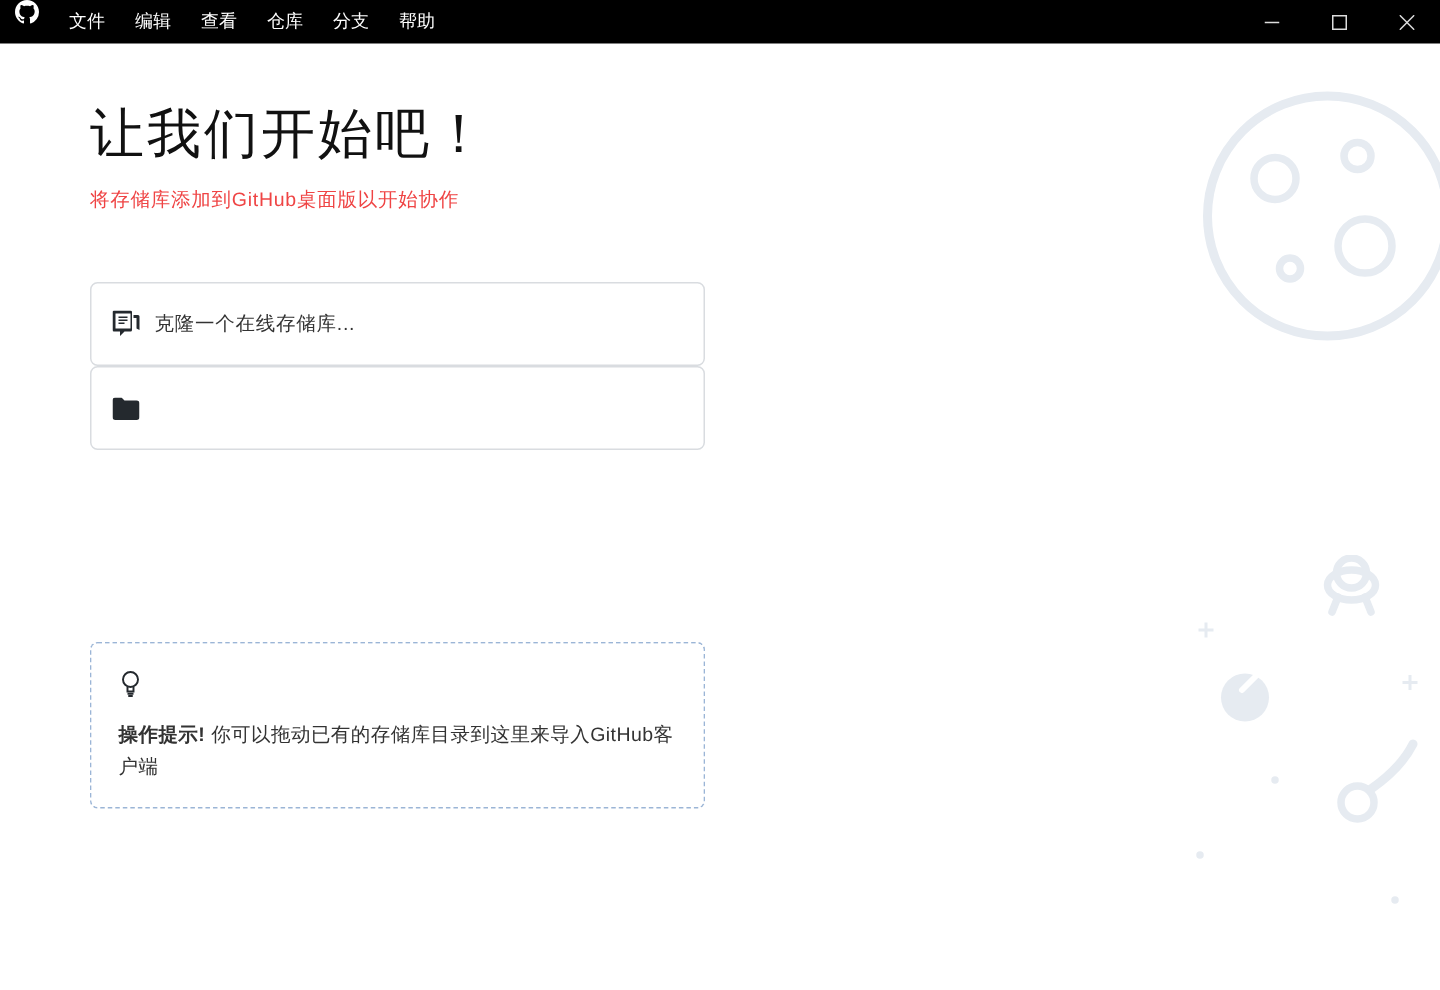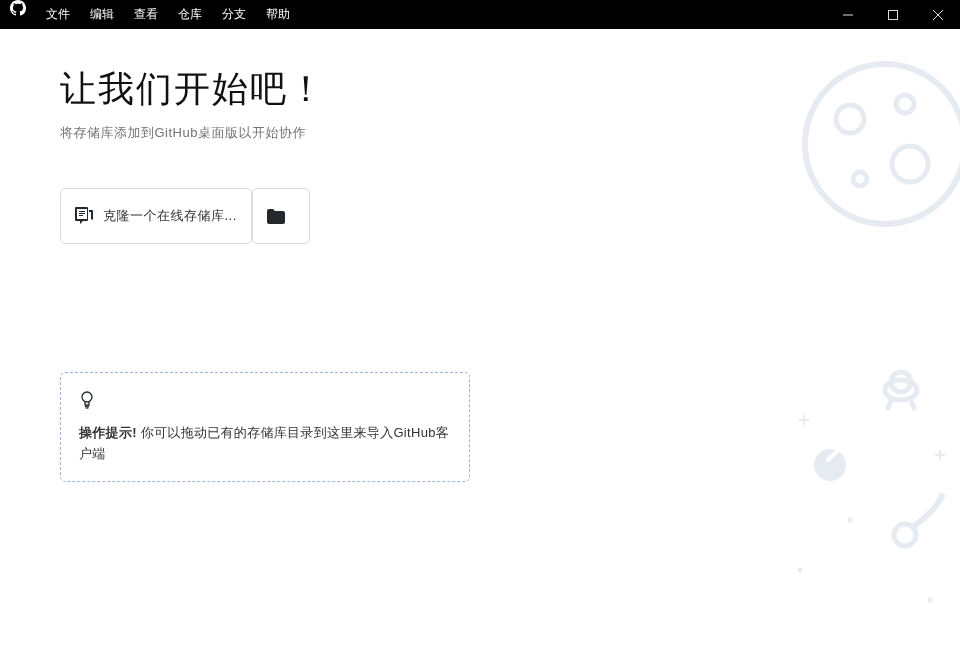--- a/index.html
+++ b/index.html
@@ -6,22 +6,22 @@
   html, body { width: 960px; height: 660px; font-family: -apple-system, "Segoe UI", "Microsoft YaHei", sans-serif; background: #fff; overflow: hidden; }
   .titlebar { background: #000000; height: 29px; display: flex; align-items: flex-start; color: #fff; font-size: 12px; }
   .titlebar .logo { width: 36px; display: flex; align-items: center; justify-content: center; }
   .titlebar .menu { display: flex; gap: 0; }
   .titlebar .menu span { padding: 0 10px; line-height: 29px; cursor: default; }
   .winctl { margin-left: auto; display: flex; }
   .winctl div { width: 45px; height: 29px; display: flex; align-items: center; justify-content: center; }
   .winctl svg { stroke: #ddd; }
   .content { position: relative; height: 631px; padding: 36px 0 0 60px; }
   .heading { font-size: 36px; font-weight: 400; color: #111; letter-spacing: 2px; }
-  .subheading { font-size: 13px; color: #737373; margin-top: 10px; letter-spacing: 0.5px; }
-  .options { margin-top: 46px; width: 410px; display: flex; flex-direction: row; }
+  .subheading { font-size: 13px; color: #ef4444; margin-top: 10px; letter-spacing: 0.5px; }
+  .options { margin-top: 46px; width: 410px; display: flex; flex-direction: column; }
   .option { border: 1px solid #d9dce0; border-radius: 5px; height: 56px; display: flex; align-items: center; padding: 0 14px; cursor: pointer; }
   .option .icon { width: 28px; display: flex; align-items: center; justify-content: flex-start; color: #24292e; }
   .option .label { font-size: 13px; color: #333; letter-spacing: 0.5px; }
   .tip { margin-top: 128px; width: 410px; border: 1px dashed #9bb5d6; border-radius: 5px; padding: 16px 18px; display: flex; gap: 10px; flex-direction: column; }
   .tip .icon { flex-shrink: 0; margin-top: 2px; }
   .tip .text { font-size: 13px; color: #333; line-height: 1.6; letter-spacing: 0.3px; }
   .tip .text b { font-weight: 600; }
   .bg-art { position: absolute; pointer-events: none; }
 </style>
 </head>

